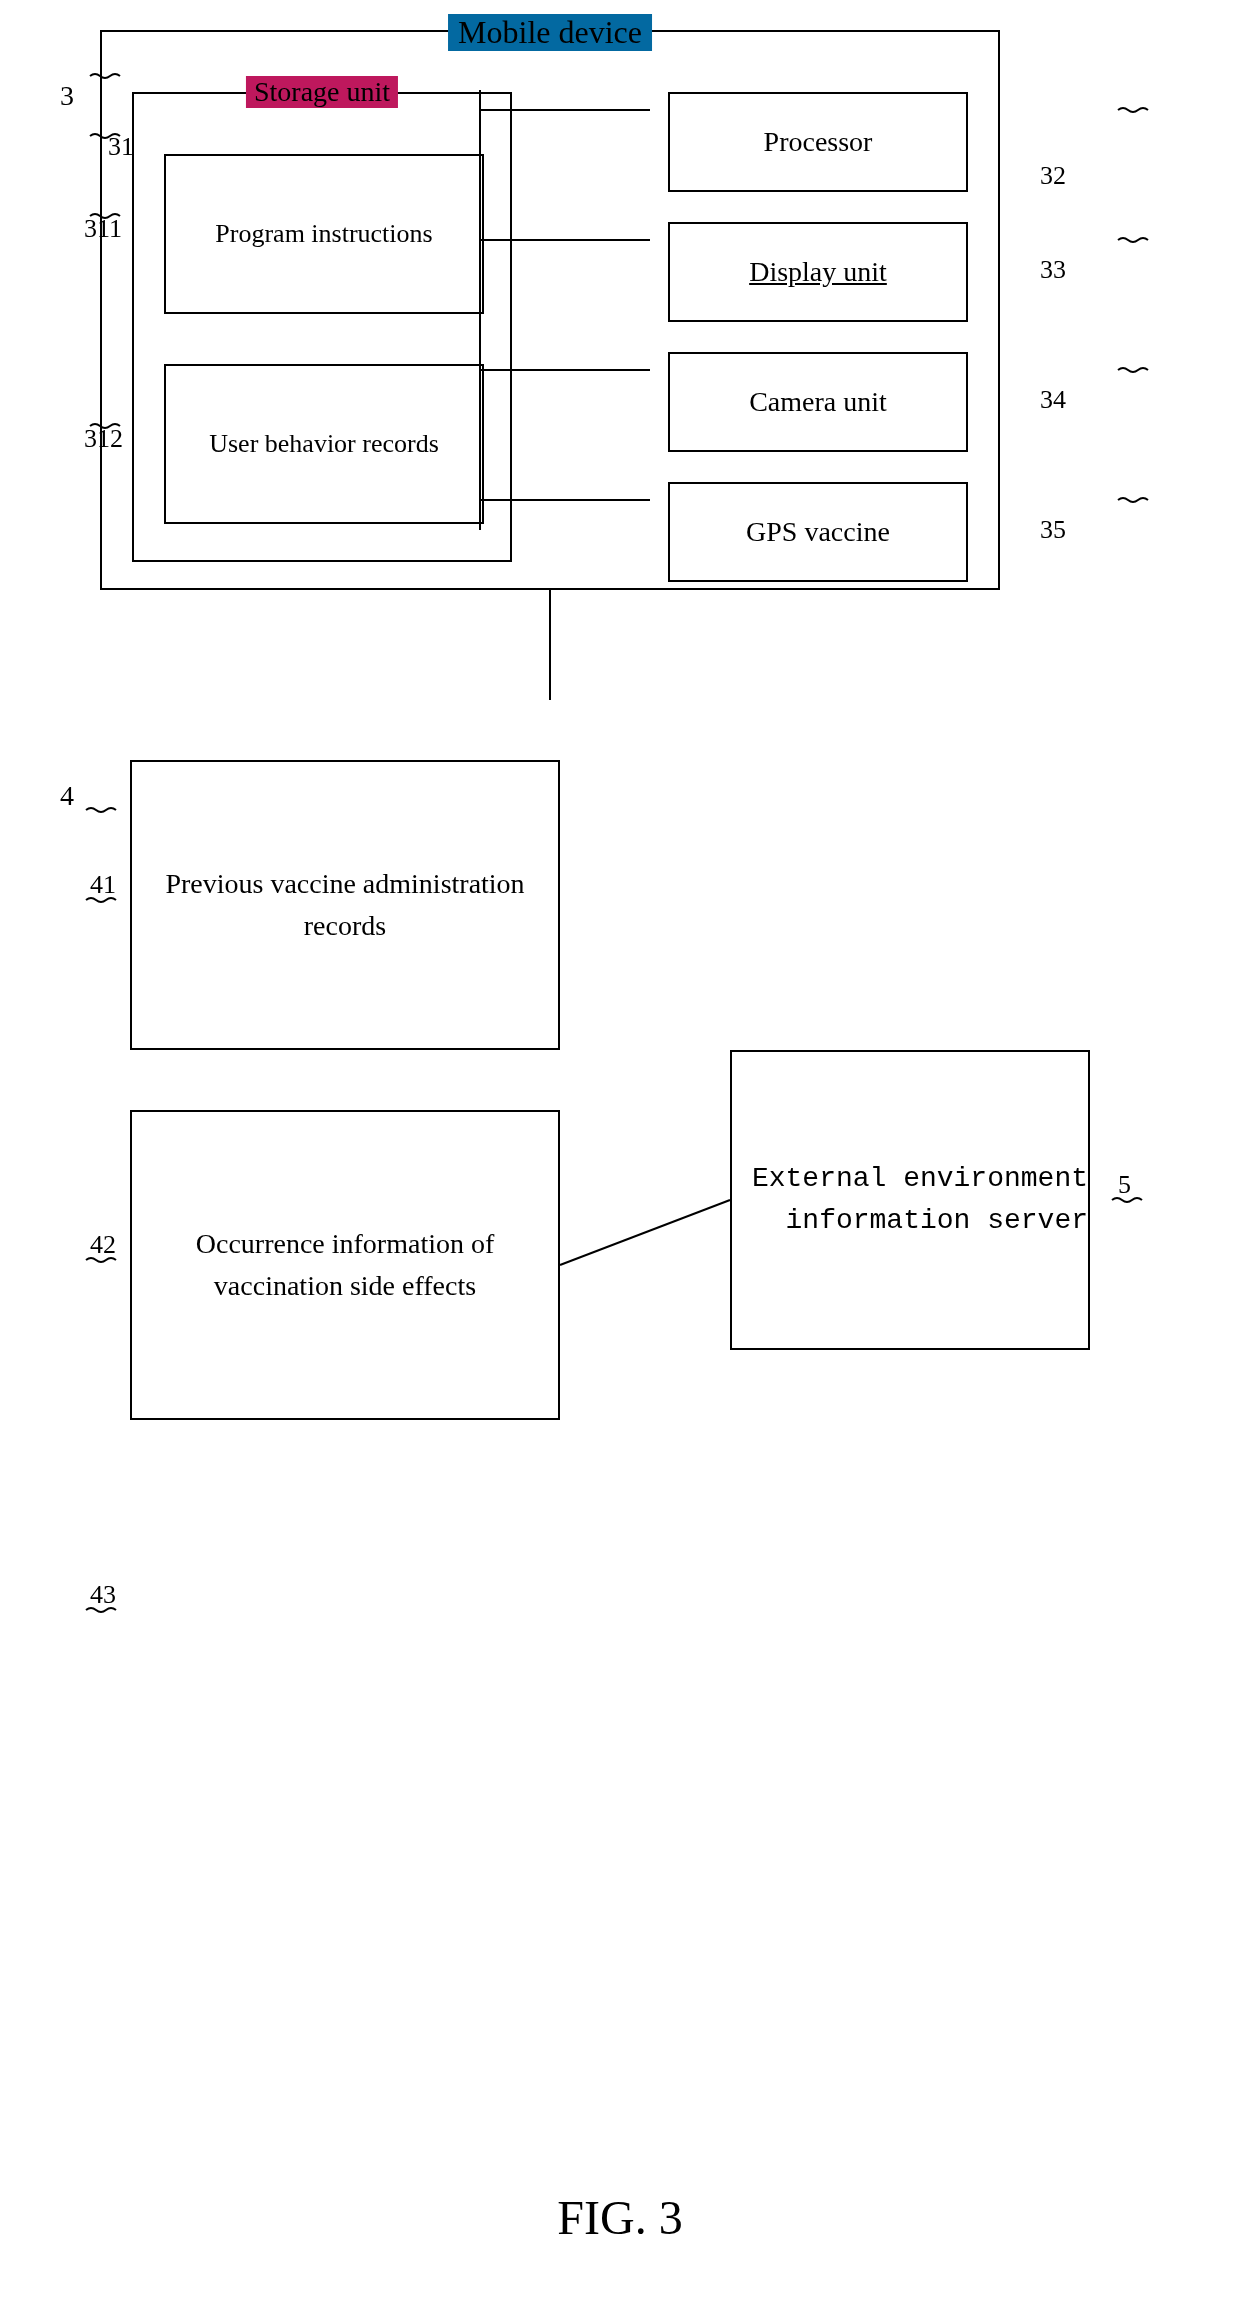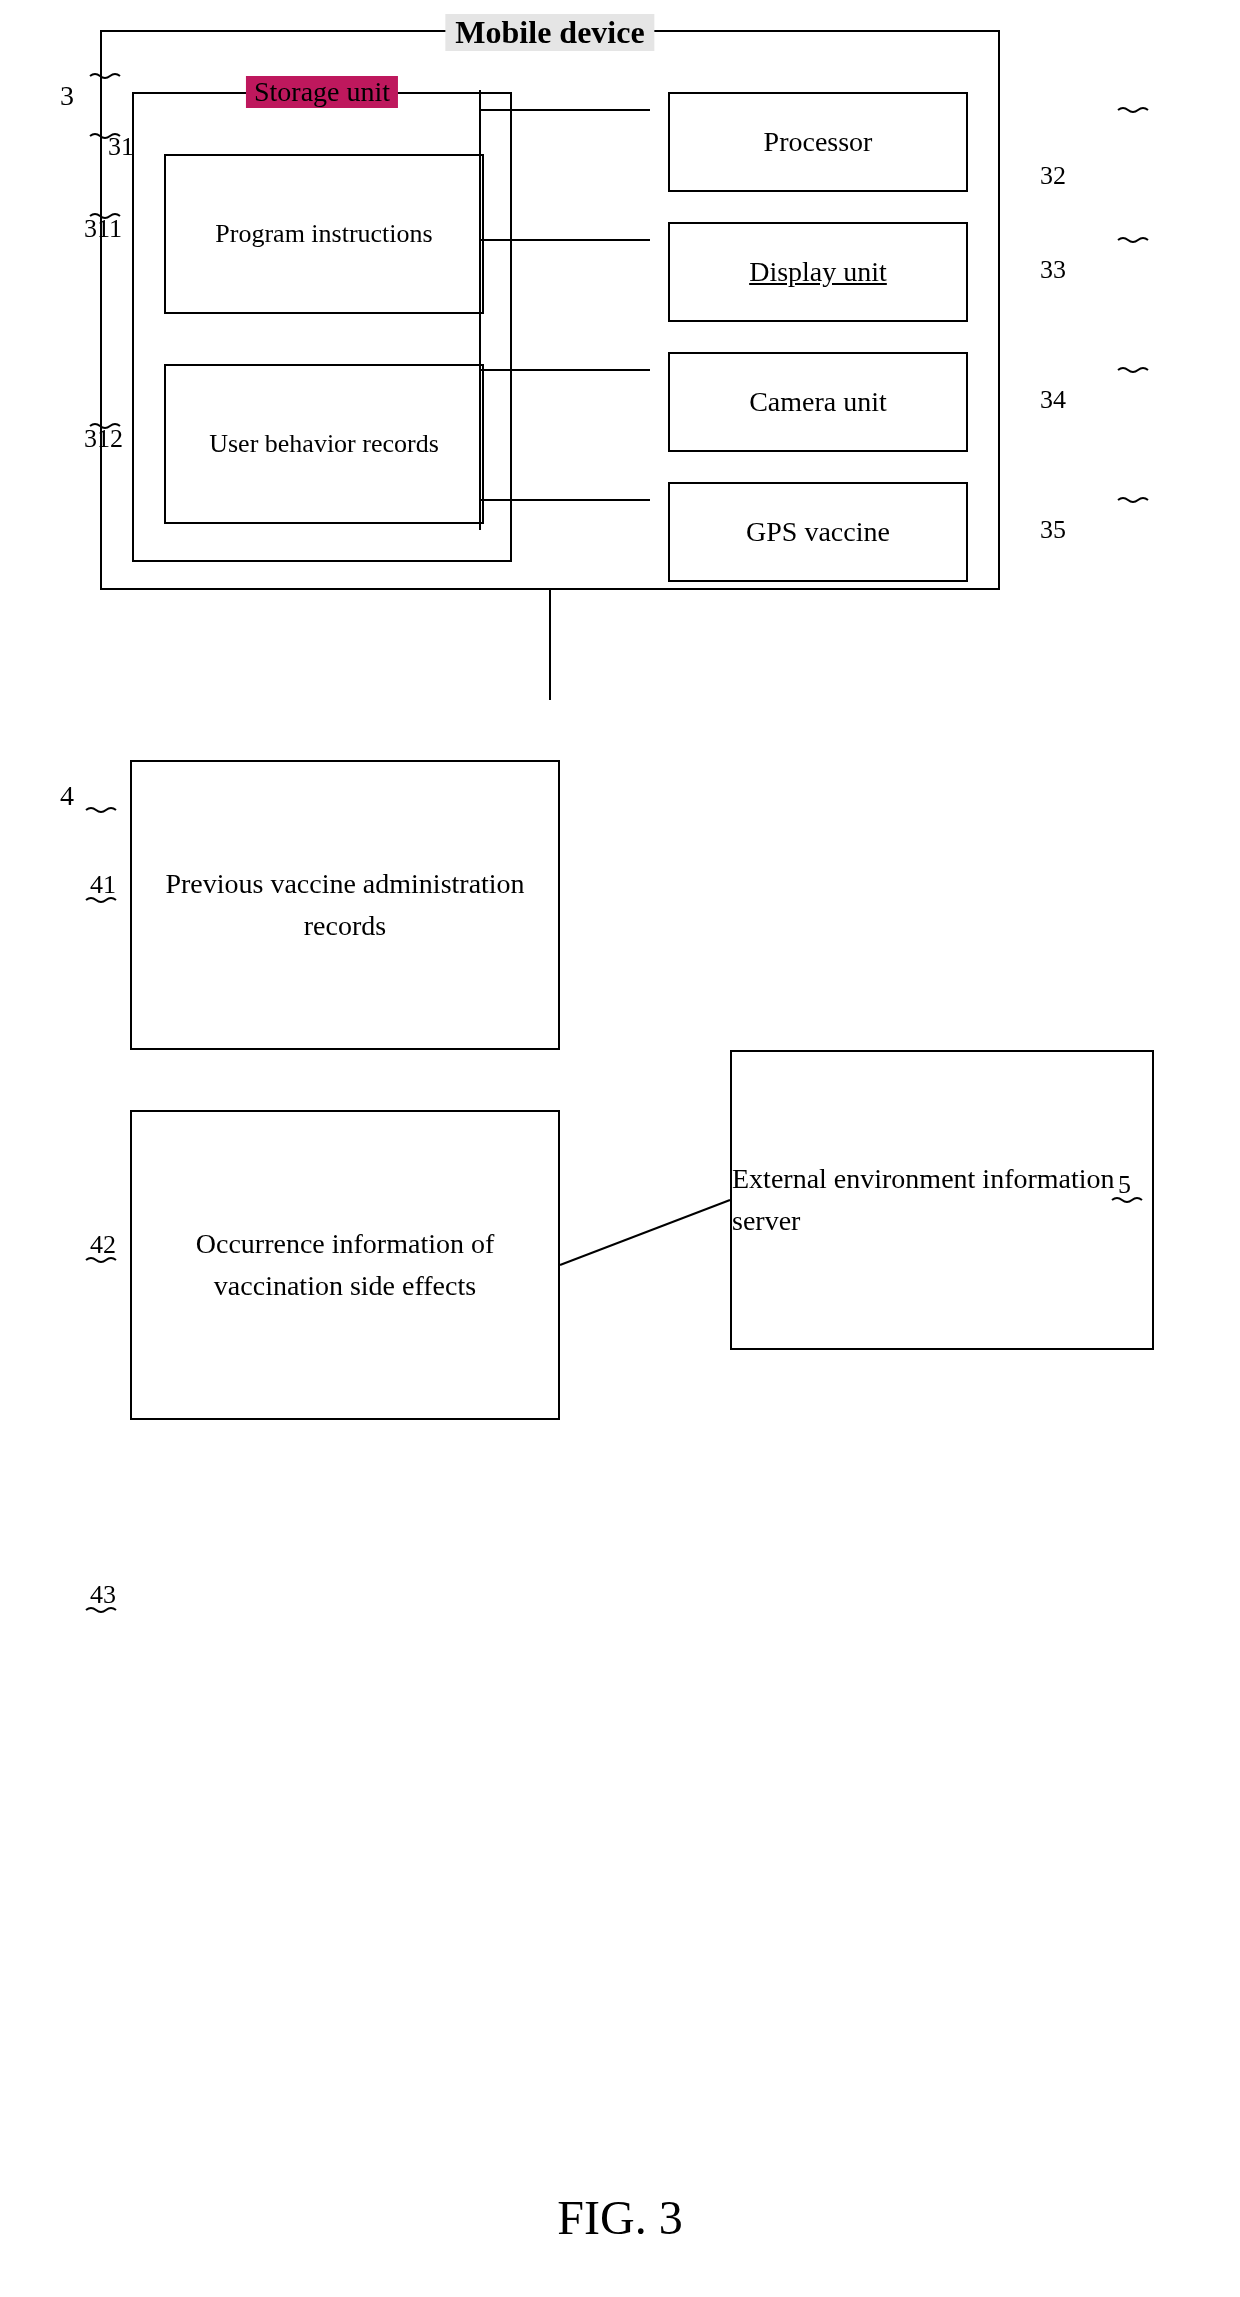--- a/index.html
+++ b/index.html
@@ -27,24 +27,24 @@
       width: 900px;
       height: 560px;
       border: 2.5px solid #000;
     }
 
     .mobile-device-label {
       position: absolute;
       top: -18px;
       left: 50%;
       transform: translateX(-50%);
-      background: #e5e5e5;
+      background: #0369a1;
       padding: 0 10px;
       font-size: 32px;
-      font-weight: bold;
+      font-weight: normal;
       white-space: nowrap;
     }
 
     
     .ref-3 {
       position: absolute;
       top: 80px;
       left: 60px;
       font-size: 28px;
     }
@@ -338,27 +338,28 @@
       top: 1580px;
       left: 90px;
       font-size: 26px;
     }
 
     
     .external-box {
       position: absolute;
       top: 1050px;
       left: 730px;
-      width: 424px;
+      width: 360px;
       height: 300px;
       border: 2.5px solid #000;
       display: flex;
       align-items: center;
       justify-content: center;
-      text-align: left;
+      text-align: right;
+      font-family: Liberation Mono, monospace;
     }
     .external-label {
       font-size: 28px;
       line-height: 1.5;
     }
     
     .ref-5 {
       position: absolute;
       top: 1170px;
       left: 1118px;

